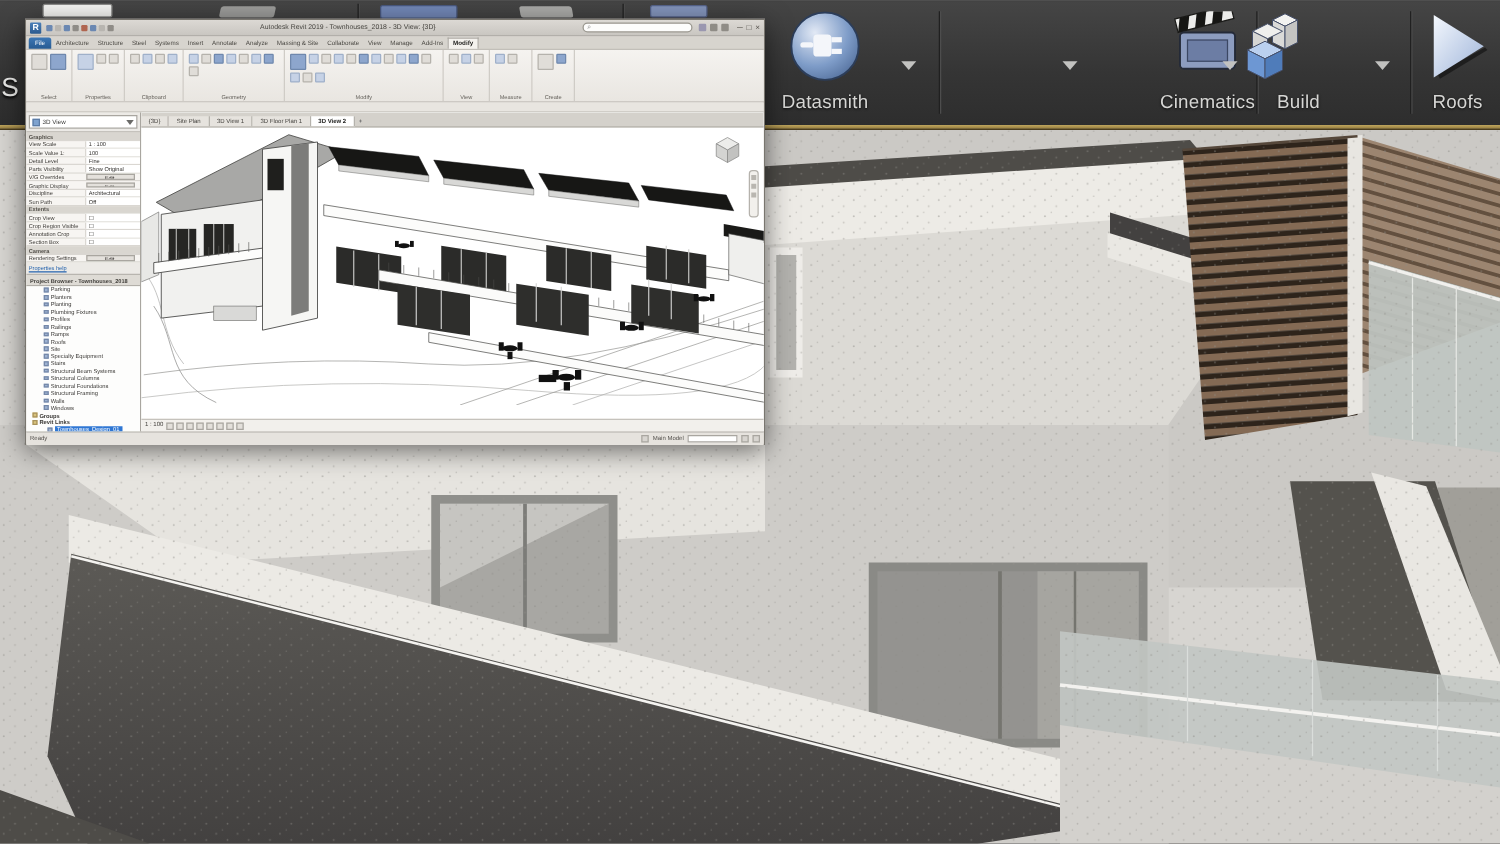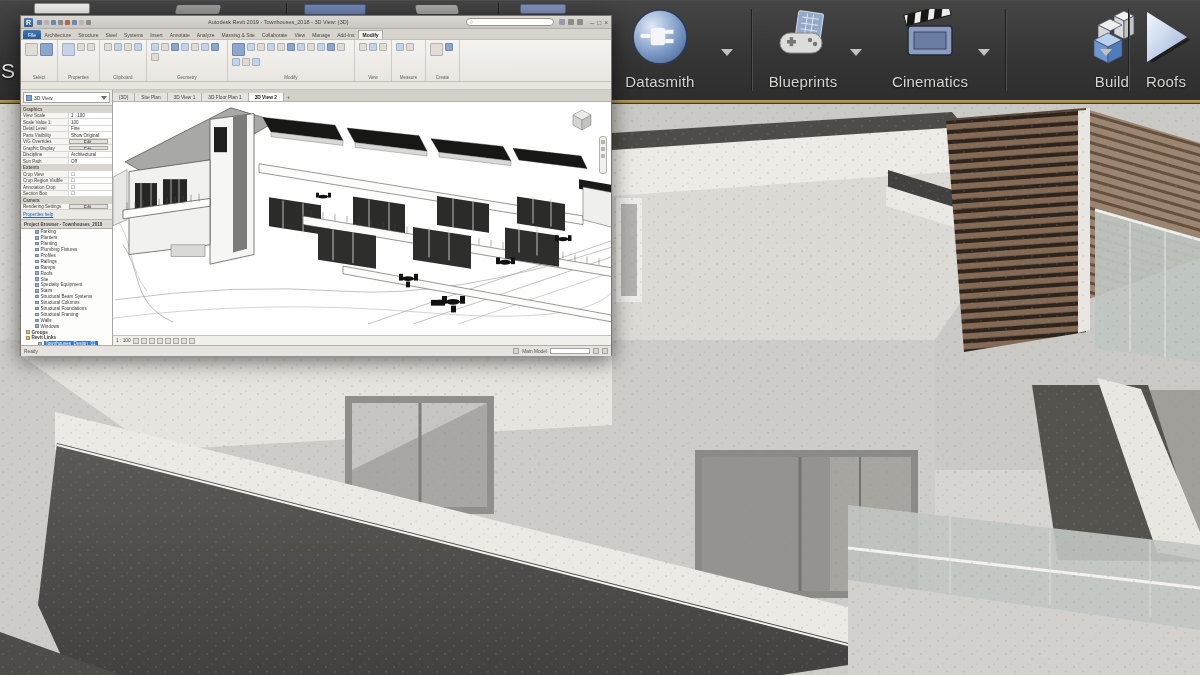--- a/index.html
+++ b/index.html
@@ -235,57 +235,43 @@
         <rect x="33" y="29" width="8" height="4" fill="#f4f6fa"></rect>
         <rect x="9" y="24" width="10" height="4" rx="2" fill="#f4f6fa"></rect>
       </svg>
       <span class="ue-lbl">Datasmith</span>
     </div>
     <div class="ue-dd" style="left:719px;">
         <i class="dda"></i>
       </div>
     <div class="ue-sep" style="left:751px;"></div>
 
-    <div class="ue-btn" style="left:757px;width:92px;">
-      <svg class="ue-ic" width="56" height="56" viewBox="0 0 56 56">
-        <g transform="rotate(8 34 16)">
-          <rect x="22" y="3" width="25" height="26" rx="2" fill="#94a8c8" stroke="#d4dcea" stroke-width="1"></rect>
-          <path d="M26 9h17M26 15h17M26 21h17M31 5v22M37 5v22" stroke="#dfe5f0" stroke-width="1"></path>
-        </g>
-        <rect x="5" y="24" width="42" height="20" rx="10" fill="#dcdcda" stroke="#8a8a88" stroke-width="1"></rect>
-        <rect x="12" y="31" width="9" height="3.5" fill="#767674"></rect>
-        <rect x="14.7" y="28.2" width="3.5" height="9" fill="#767674"></rect>
-        <circle cx="35" cy="31" r="2.2" fill="#767674"></circle>
-        <circle cx="40" cy="35" r="2.2" fill="#767674"></circle>
-      </svg>
-      <span class="ue-lbl">Blueprints</span>
-    </div>
     <div class="ue-dd" style="left:848px;">
         <i class="dda"></i>
       </div>
 
-    <div class="ue-btn" style="left:884px;width:92px;">
+    <div class="ue-btn" style="left:920px;width:92px;">
       <svg class="ue-ic" width="56" height="56" viewBox="0 0 56 56">
         <g transform="rotate(-14 12 14)">
           <rect x="4" y="4" width="46" height="11" fill="#ececea" stroke="#1c1c1a" stroke-width="1"></rect>
           <polygon points="8,4 16,4 12,15 4,15" fill="#161614"></polygon>
           <polygon points="22,4 30,4 26,15 18,15" fill="#161614"></polygon>
           <polygon points="36,4 44,4 40,15 32,15" fill="#161614"></polygon>
         </g>
         <rect x="6" y="17" width="44" height="29" rx="3" fill="#8c9cbf" stroke="#242a38" stroke-width="1.5"></rect>
         <rect x="12" y="23" width="32" height="17" fill="#6c7da4" stroke="#3b4763" stroke-width="1"></rect>
       </svg>
       <span class="ue-lbl">Cinematics</span>
     </div>
     <div class="ue-dd" style="left:976px;">
         <i class="dda"></i>
       </div>
     <div class="ue-sep" style="left:1005px;"></div>
 
-    <div class="ue-btn" style="left:1072px;width:80px;">
+    <div class="ue-btn" style="left:976px;width:80px;text-align:right;">
       <svg class="ue-ic" width="56" height="56" viewBox="0 0 56 56">
         <g stroke="#46506a" stroke-width="0.8">
           <polygon points="30,7 40,2 50,7 40,12" fill="#f2f2f0"></polygon>
           <polygon points="30,7 40,12 40,30 30,25" fill="#dadad8"></polygon>
           <polygon points="40,12 50,7 50,25 40,30" fill="#c4c4c2"></polygon>
           <polygon points="14,16 26,10 38,16 26,22" fill="#efefed"></polygon>
           <polygon points="14,16 26,22 26,36 14,30" fill="#d6d6d4"></polygon>
           <polygon points="10,31 24,24 38,31 24,38" fill="#bad0ef"></polygon>
           <polygon points="10,31 24,38 24,54 10,47" fill="#6d97d3"></polygon>
           <polygon points="24,38 38,31 38,47 24,54" fill="#4f7cba"></polygon>

